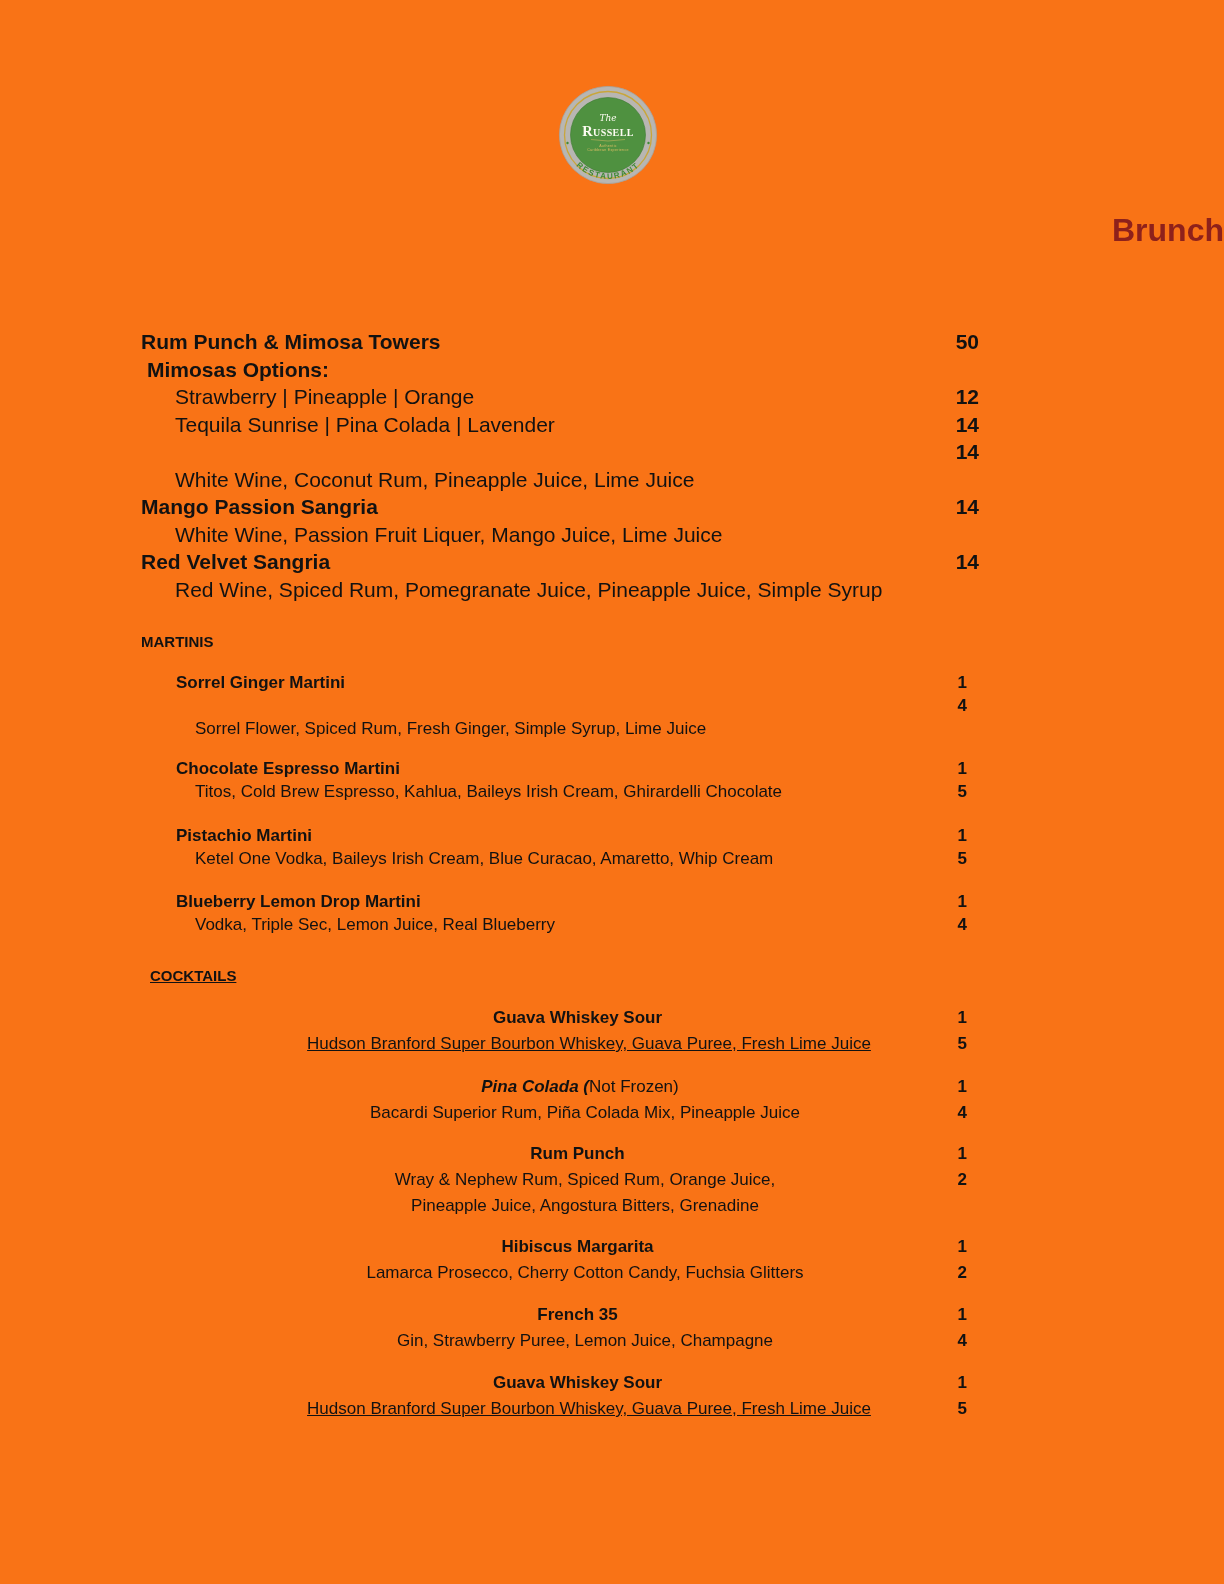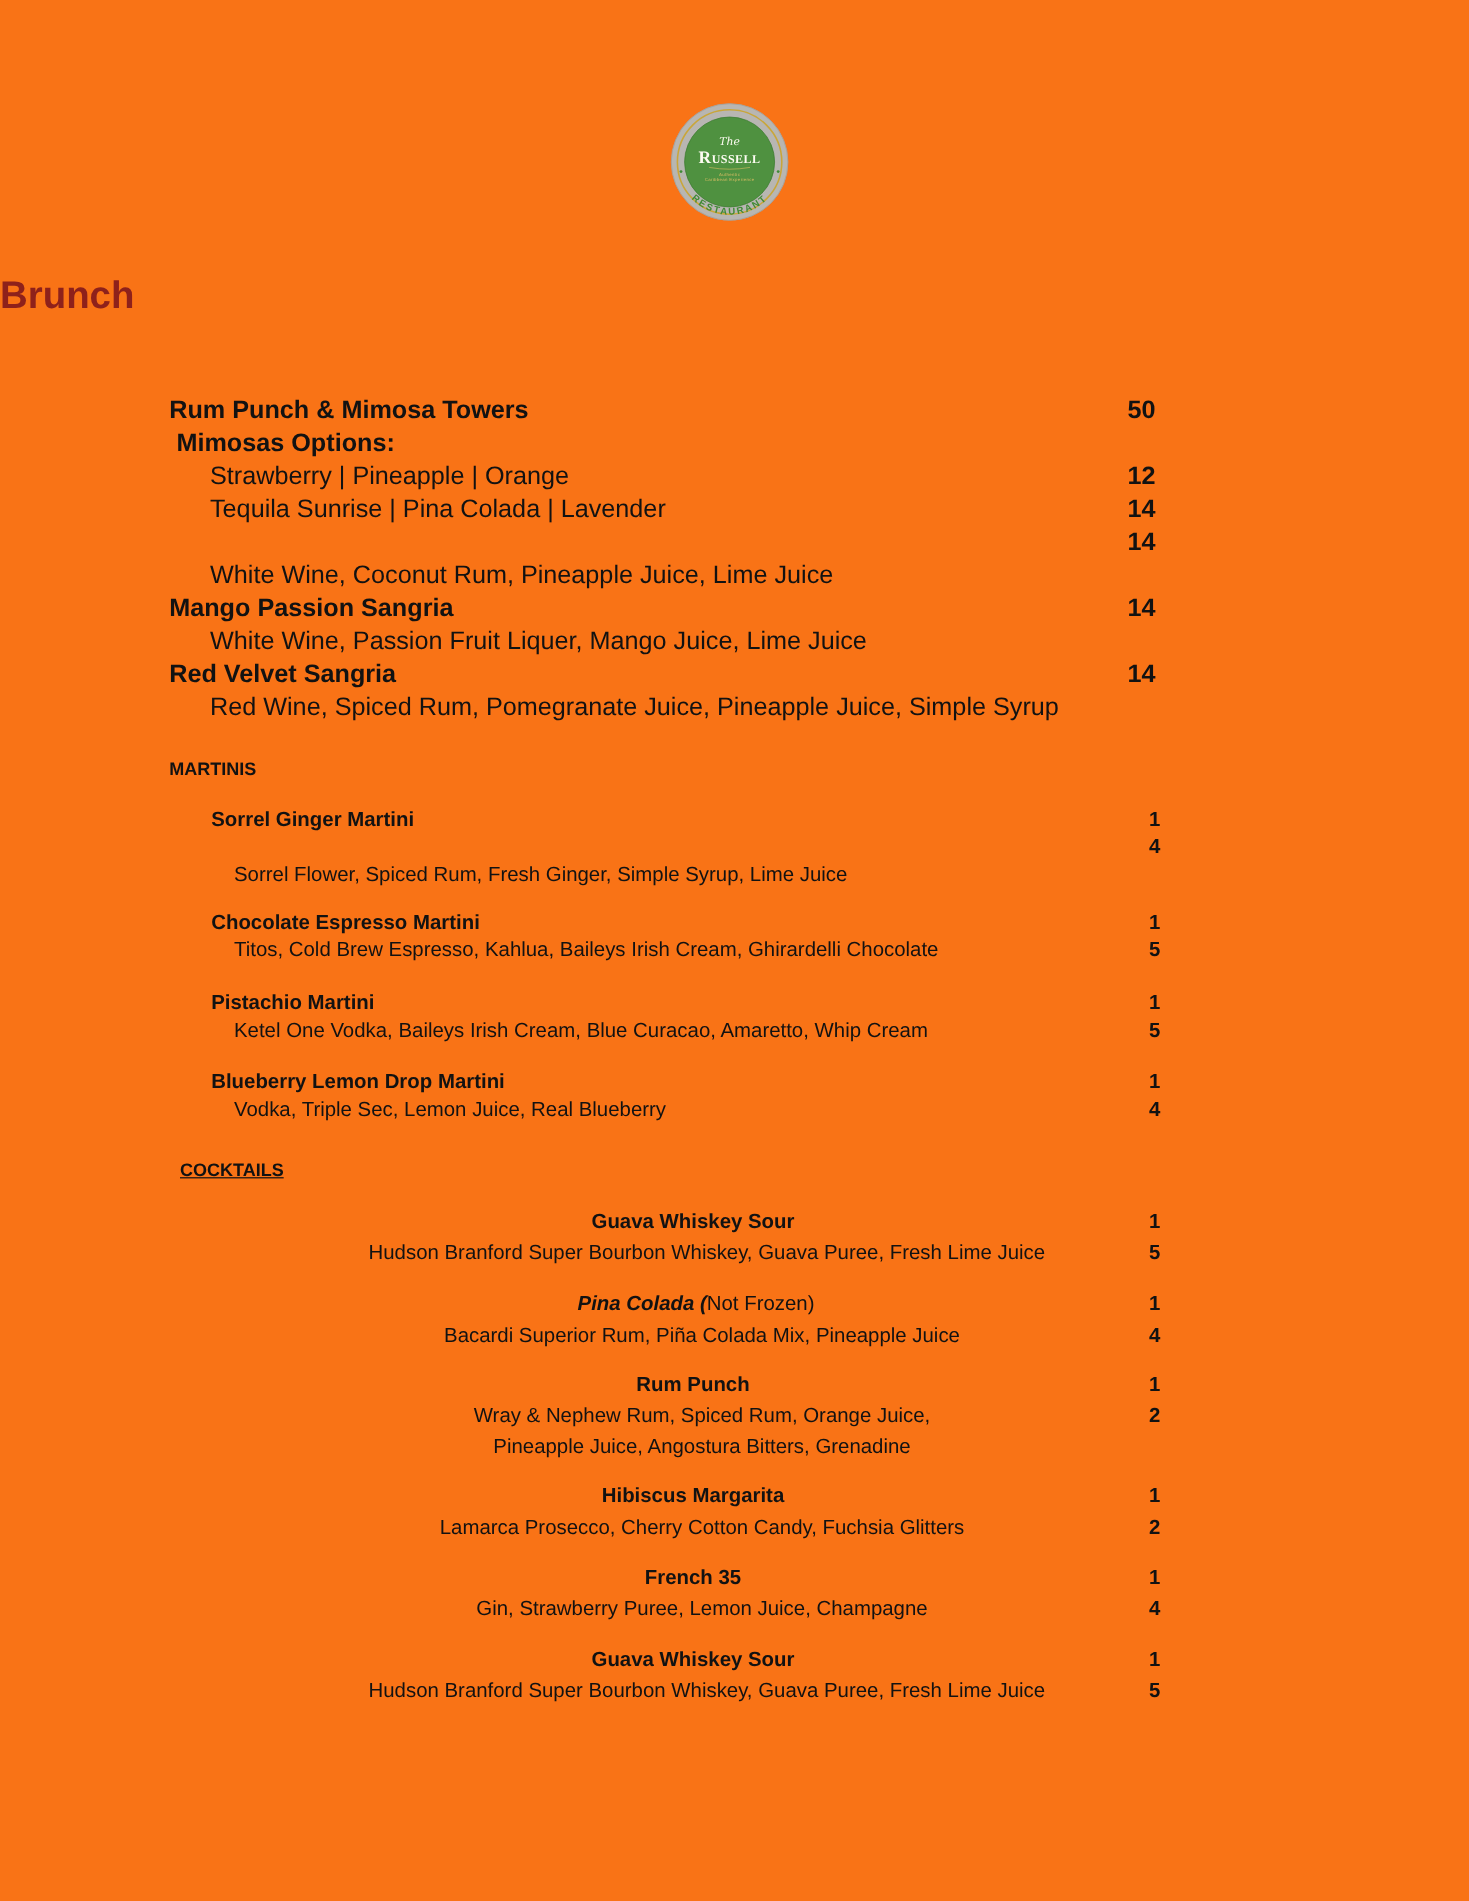--- a/index.html
+++ b/index.html
@@ -16,55 +16,55 @@
   .page{
     position:relative;
     width:1224px;height:1584px;
     background:#f97316;
     font-family:"Liberation Sans", sans-serif;
     color:var(--body_text);
     overflow:hidden;
   }
   .logo-wrap{position:absolute;top:85px;left:558px;width:100px;height:100px;}
   .title{
-    position:absolute;top:228px;left:0;width:1224px;
-    text-align:left;font-size:32px;font-weight:700;
+    position:absolute;top:212px;left:0;width:1224px;
+    text-align:right;font-size:32px;font-weight:700;
     color:var(--title_text);letter-spacing:0;
   }
   .content{position:absolute;top:328px;left:141px;width:838px;}
 
   
   .trow{position:relative;height:27.5px;line-height:27.5px;font-size:21px;white-space:nowrap;}
   .trow .txt{display:inline-block;}
   .b{font-weight:700;}
   .i0{margin-left:0;}
   .iA{margin-left:6px;}
   .i1{margin-left:34px;}
-  .pr{position:absolute;right:16px;top:0;font-weight:700;}
+  .pr{position:absolute;right:0;top:0;font-weight:700;}
 
   
   .sec-h{position:relative;font-size:15px;font-weight:700;height:24px;line-height:24px;}
   .sec-h.martinis{margin-top:27px;}
   .sec-h.cocktails{margin-top:28px;margin-left:9px;text-decoration:underline;}
 
   
   .item{position:relative;font-size:17px;}
   .m-item .line{position:relative;height:23px;line-height:23px;white-space:nowrap;}
   .c-item .line{position:relative;height:26px;line-height:26px;white-space:nowrap;text-align:center;}
   .m-item{margin-top:17px;}
   .m-item.g2{margin-top:21px;}
   .m-item.g3{margin-top:20px;}
   .c-item{margin-top:15px;}
   .c-item.g1{margin-top:17px;}
   .c-item.g4{margin-top:16px;}
   .name{font-weight:700;margin-left:35px;}
   .name.sp1{margin-left:40px;font-style:italic;}
   .namesuffix{font-weight:400;}
   .desc{margin-left:54px;}
-  .desc.sp2{margin-left:58px;}
+  .desc.sp2{margin-left:58px;text-decoration:underline;}
   .desc.sp3{margin-left:50px;}
   .p2{position:absolute;right:12px;top:0;font-weight:700;}
 
   
   .ring-outer{fill:var(--logo_silver);stroke:#a5a39f;stroke-width:0.8;}
   .ring-gold{fill:none;stroke:var(--logo_gold);stroke-width:1.3;}
   .circle-green{fill:var(--logo_green);stroke:#3c7a30;stroke-width:0.6;}
   .logo-script{font-family:"DejaVu Serif", serif;font-style:italic;font-size:9px;fill:#fdfcf2;}
   .logo-brand{font-family:"Liberation Serif", serif;font-variant:small-caps;font-weight:700;font-size:14.5px;fill:#fdfcf2;letter-spacing:0.4px;}
   .logo-tag{font-size:3.6px;fill:var(--logo_tagline);letter-spacing:0.3px;}

